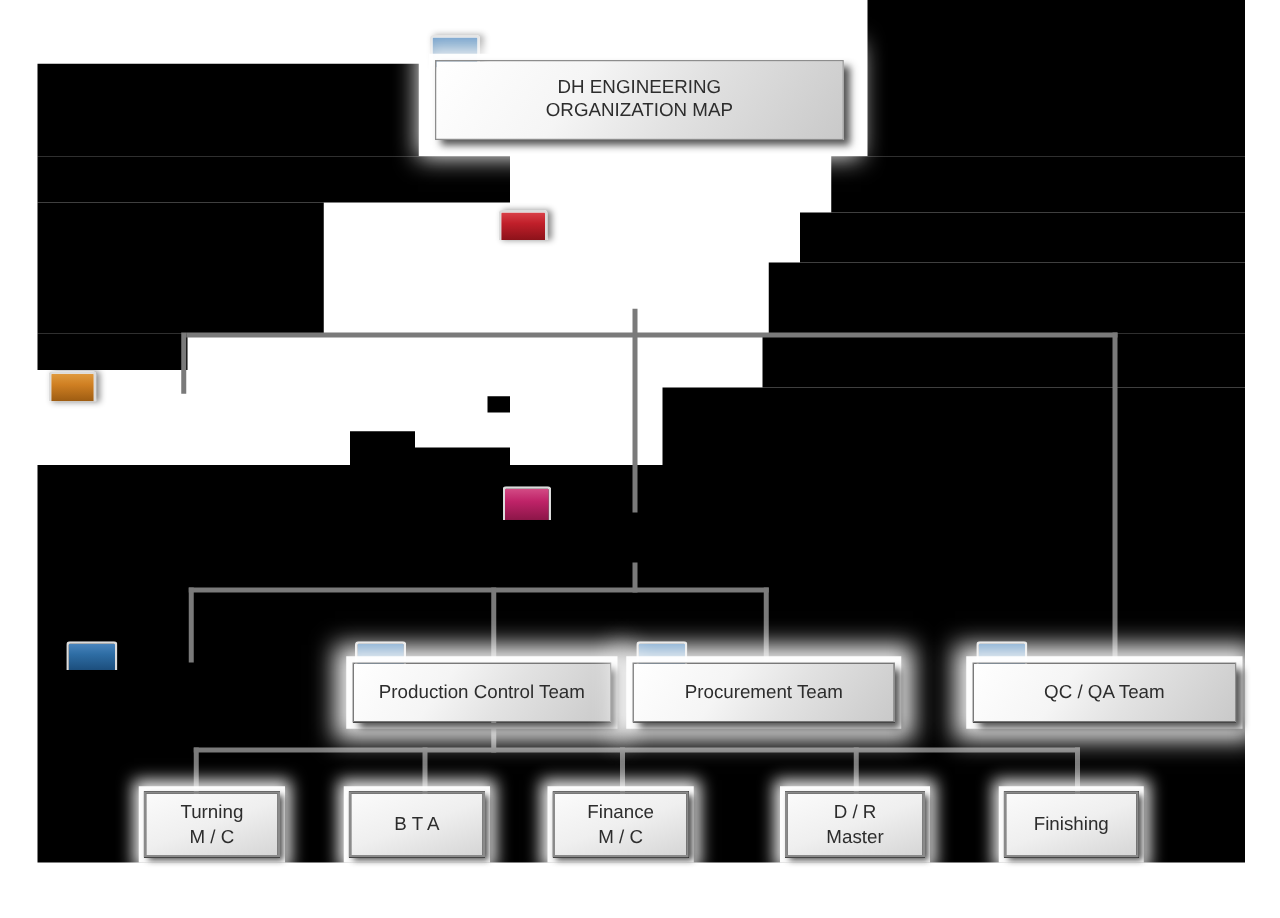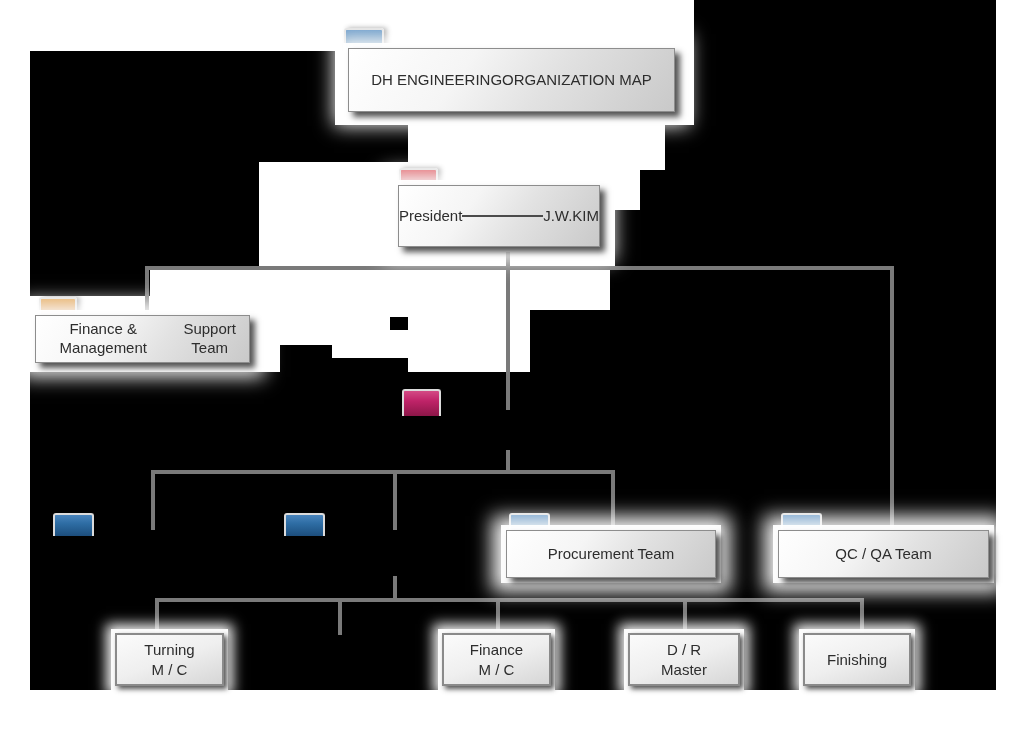--- a/index.html
+++ b/index.html
@@ -14,21 +14,21 @@
     border-radius:3px 3px 0 0;box-shadow:3px 0 5px rgba(0,0,0,.45);
   }
   .tab-blue{background:linear-gradient(180deg,#4a85bd 0%,#2e6da4 40%,#1c4e7d 100%);}
   .tab-red{background:linear-gradient(180deg,#d94048 0%,#c01f2a 40%,#8c121a 100%);}
   .tab-orange{background:linear-gradient(180deg,#e09a3e 0%,#cf7f22 40%,#9d5c12 100%);}
   .tab-pink{background:linear-gradient(180deg,#d34b85 0%,#bf2368 40%,#8c1648 100%);}
   .node{
     position:absolute;z-index:3;border:1px solid #8d8d8d;
     background:linear-gradient(125deg,#ffffff 0%,#f5f5f5 35%,#e2e2e2 60%,#c9c9c9 100%);
     box-shadow:5px 5px 6px rgba(40,40,40,.8),0 0 0 5px rgba(255,255,255,.95),0 0 18px 14px rgba(255,255,255,.95);
-    display:flex;flex-direction:row;align-items:center;justify-content:center;
+    display:flex;flex-direction:column;align-items:center;justify-content:center;
     font-size:15px;line-height:1.25;color:#2d2d2d;text-align:center;
   }
   .unit{
     position:absolute;z-index:3;border:2px solid #8a8a8a;
     background:linear-gradient(160deg,#fbfbfb 0%,#efefef 50%,#d6d6d6 100%);
     box-shadow:3px 3px 5px rgba(40,40,40,.8),0 0 0 4px rgba(255,255,255,.95),0 0 12px 9px rgba(255,255,255,.95);
     display:flex;flex-direction:column;align-items:center;justify-content:center;
     font-size:15px;line-height:1.3;color:#2d2d2d;text-align:center;
   }
   .sep{width:145px;border-top:2px solid #4b4b4b;margin:4px 0;}
@@ -77,42 +77,39 @@
   <div class="tab tab-blue" style="left:53px;top:513px;width:37px;height:21px"></div>
   <div class="tab tab-blue" style="left:284px;top:513px;width:37px;height:21px"></div>
   <div class="tab tab-blue" style="left:509px;top:513px;width:37px;height:21px"></div>
   <div class="tab tab-blue" style="left:781px;top:513px;width:37px;height:21px"></div>
 
   <div class="node" style="left:348px;top:48px;width:325px;height:62px">
     <div>DH ENGINEERING</div>
     <div>ORGANIZATION MAP</div>
   </div>
 
-  <div class="node" style="left:398px;top:185px;width:200px;height:60px">
-    <div>President</div>
-    <div class="sep"></div>
-    <div>J.W.KIM</div>
-  </div>
-
-  <div class="node" style="left:35px;top:315px;width:213px;height:46px">
-    <div>Finance &amp; Management</div>
-    <div>Support Team</div>
-  </div>
 
 
+
+  <div class="node" style="left:282px;top:530px;width:205px;height:46px">
+    <div>Production Control Team</div>
+  </div>
   <div class="node" style="left:778px;top:530px;width:209px;height:46px">
     <div>QC / QA Team</div>
   </div>
   <div class="node" style="left:506px;top:530px;width:208px;height:46px">
     <div>Procurement Team</div>
   </div>
 
   <div class="unit" style="left:115px;top:633px;width:105px;height:49px">
     <div>Turning</div>
     <div>M / C</div>
+  </div>
+  <div class="unit" style="left:279px;top:633px;width:105px;height:49px">
+    <div>B T A</div>
   </div>
   <div class="unit" style="left:442px;top:633px;width:105px;height:49px">
     <div>Finance</div>
     <div>M / C</div>
   </div>
   <div class="unit" style="left:803px;top:633px;width:104px;height:49px">
     <div>Finishing</div>
   </div>
   <div class="unit" style="left:628px;top:633px;width:108px;height:49px">
     <div>D / R</div>

